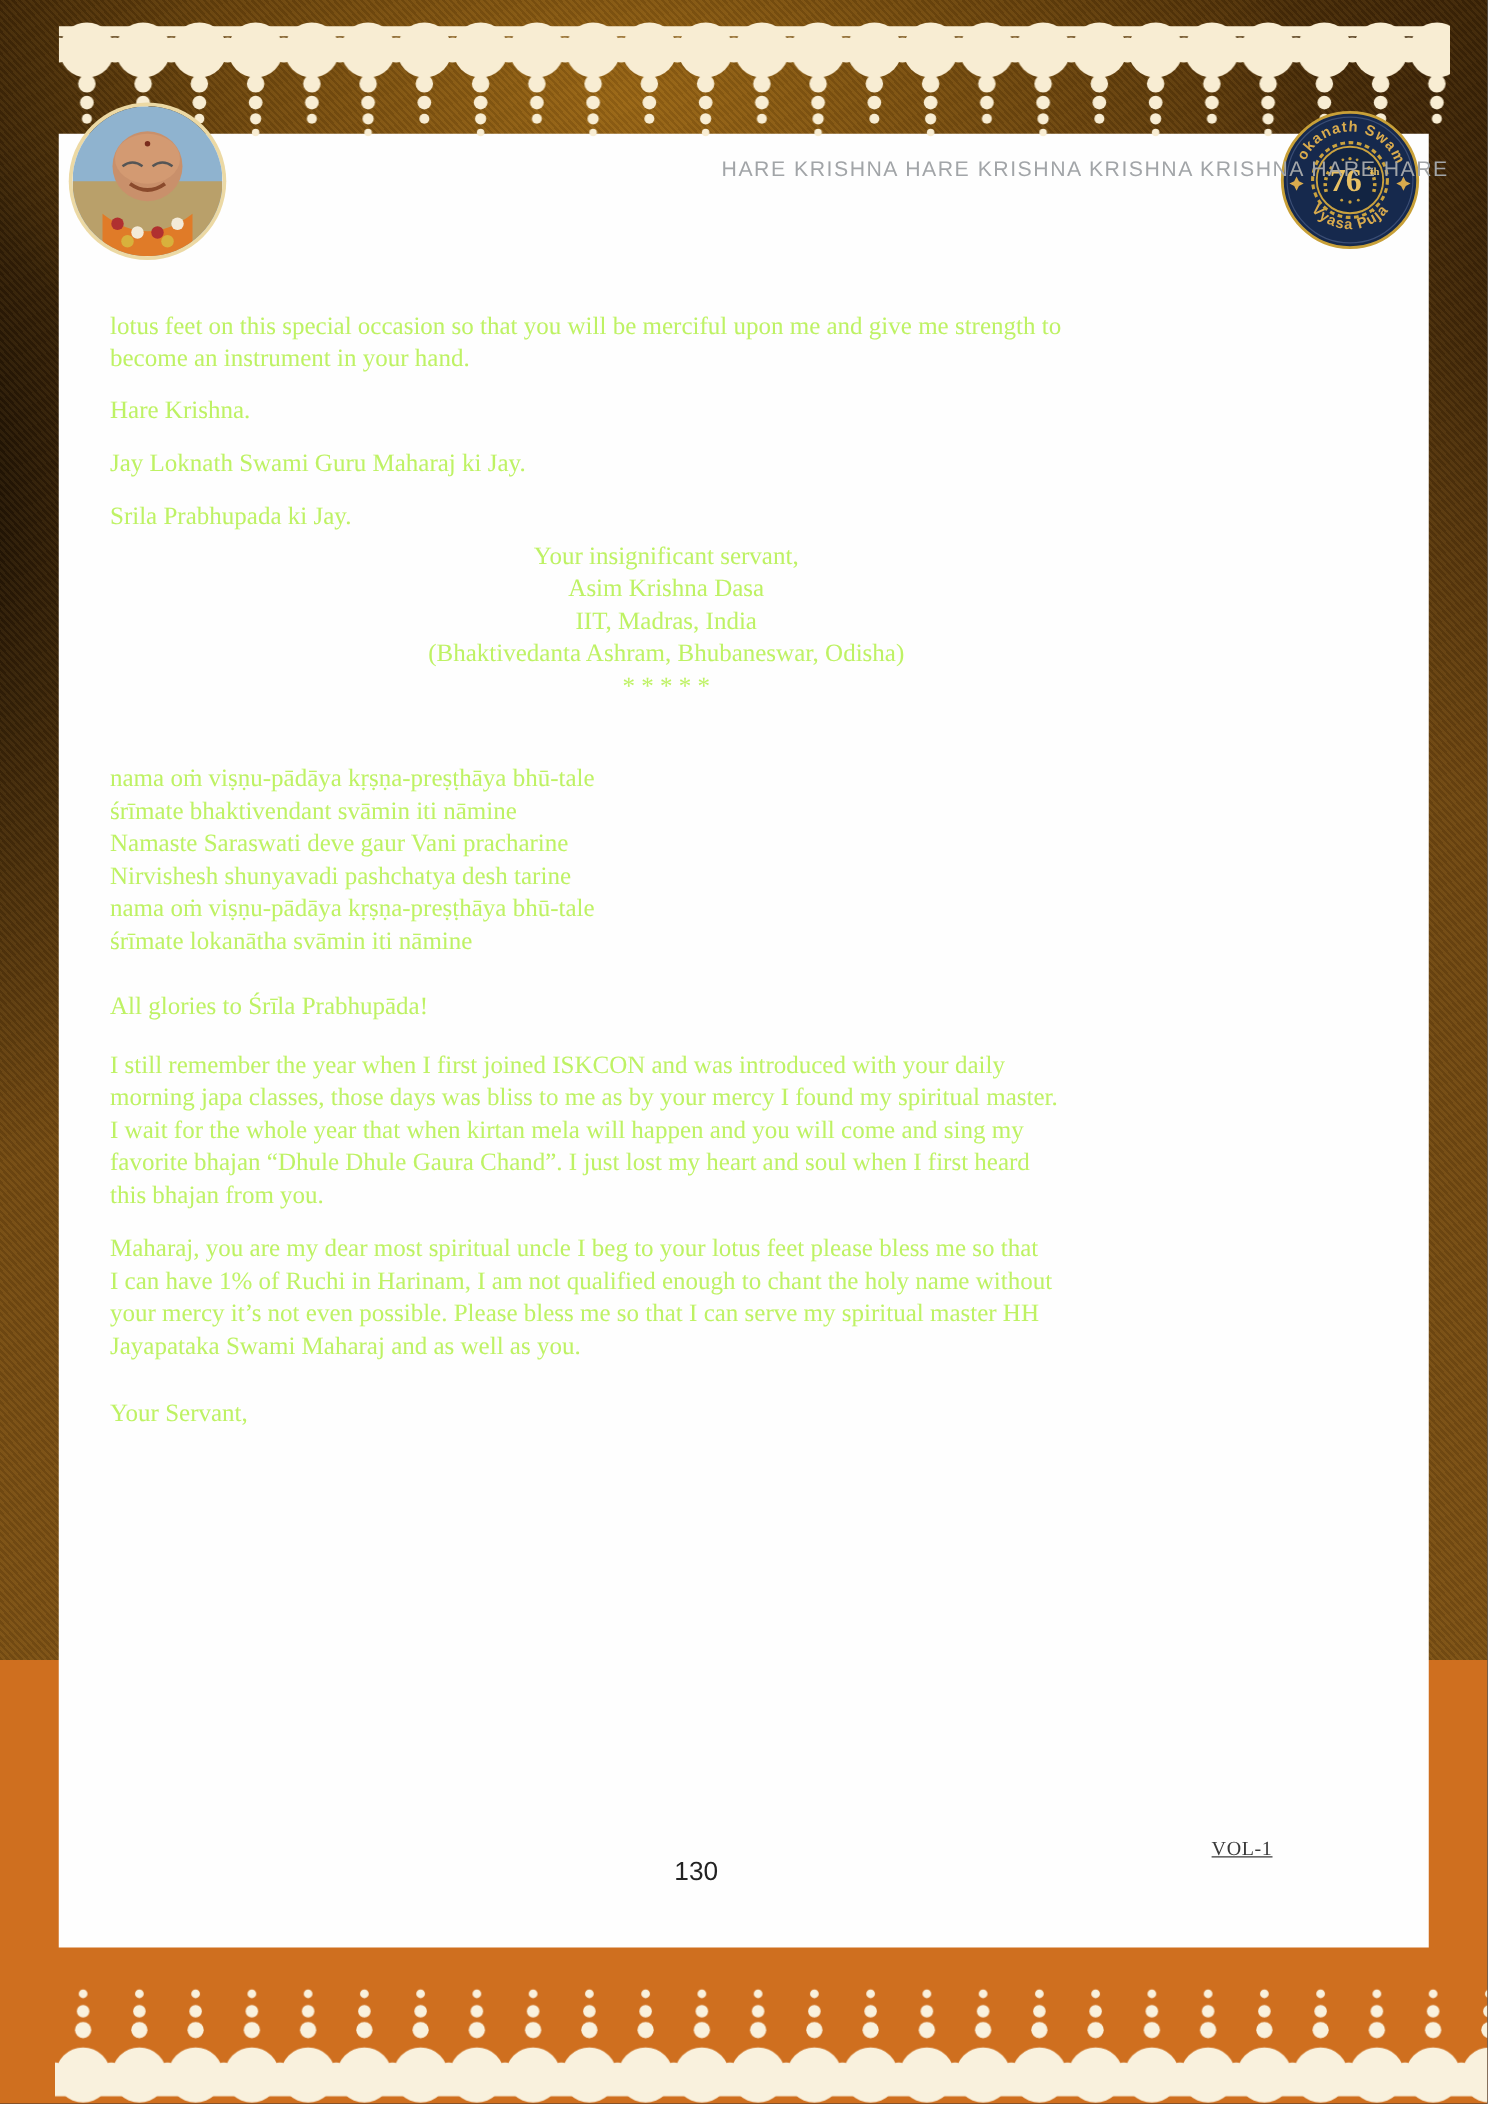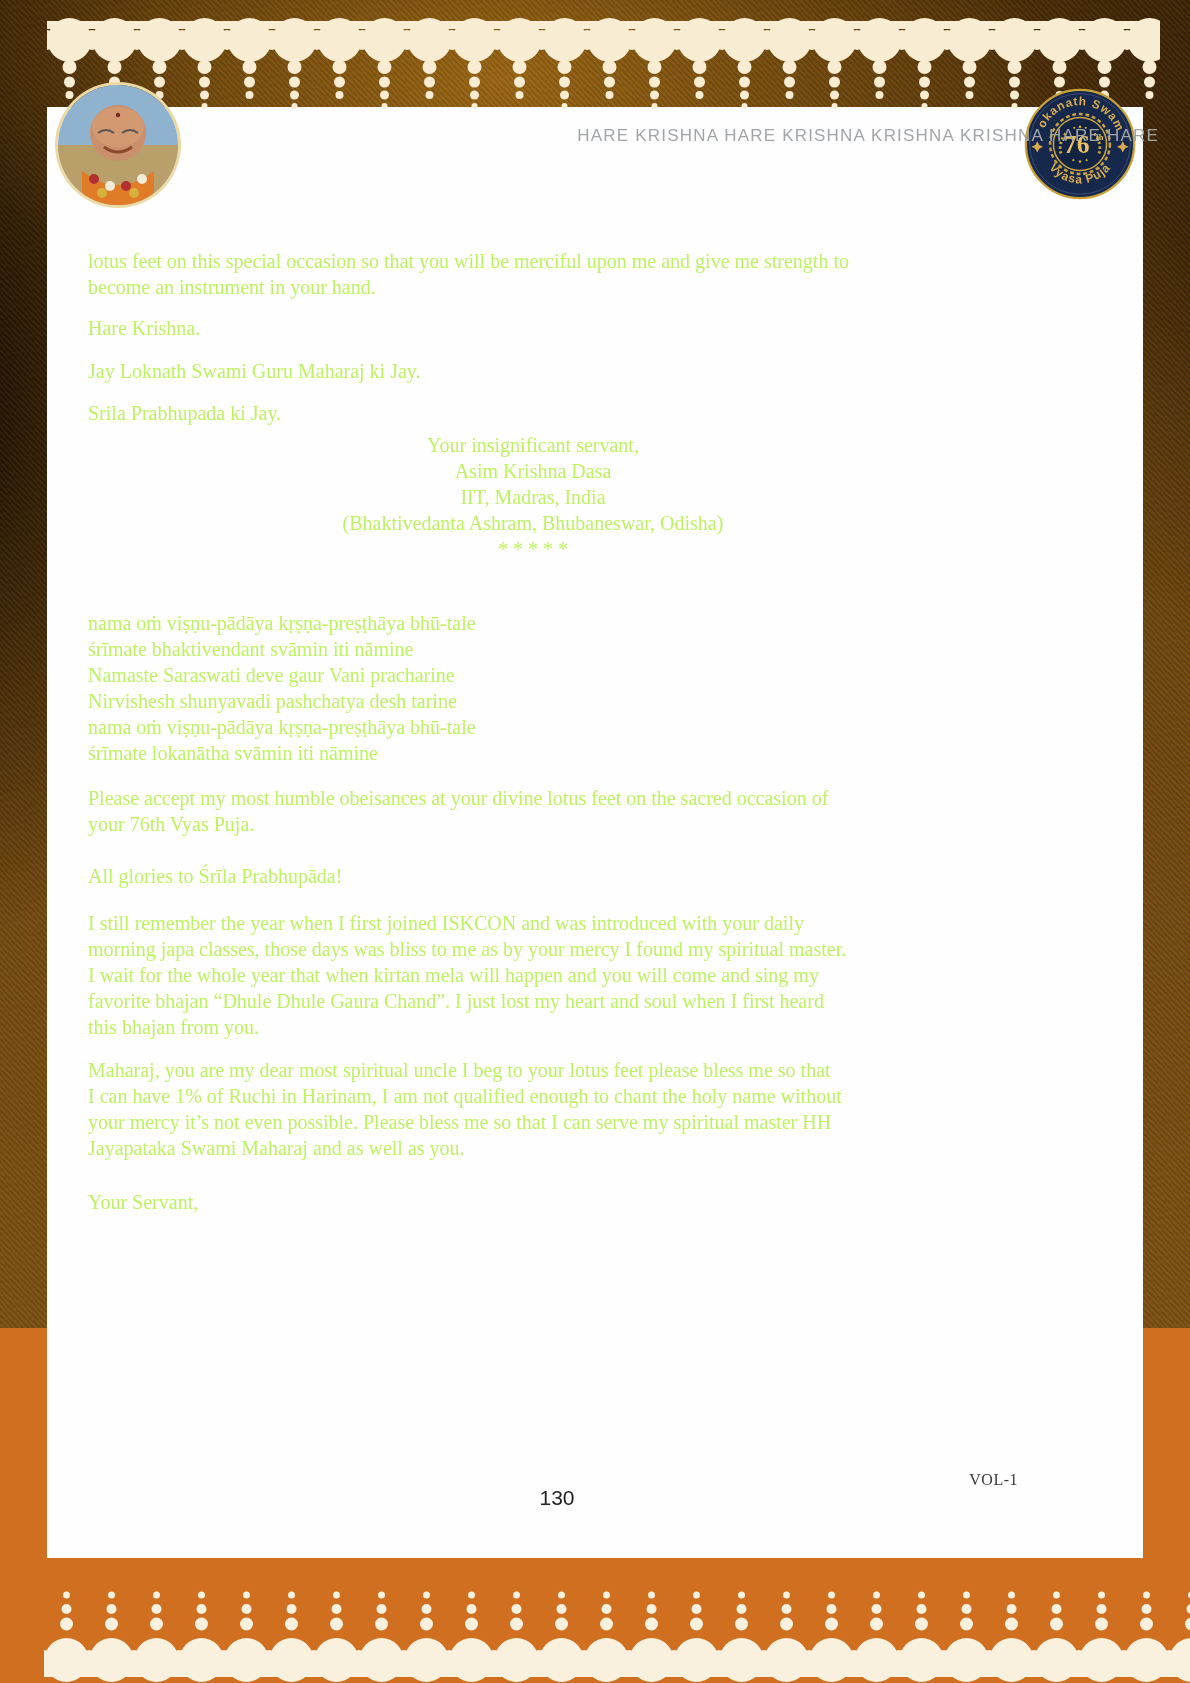--- a/index.html
+++ b/index.html
@@ -35,21 +35,21 @@
   #content{position:absolute;left:88px;top:248px;width:960px;color:#bef264;
     font-size:20px;line-height:26px;}
   #content p{margin:0;white-space:pre-line;}
   .g6{margin-top:6px!important}.g15{margin-top:15px!important}.g16{margin-top:16px!important}
   .g17{margin-top:17px!important}.g19{margin-top:19px!important}.g21{margin-top:21px!important}
   .g26{margin-top:26px!important}.g28{margin-top:28px!important}.g34{margin-top:34px!important}
   .g48{margin-top:48px!important}
   #sig{text-align:center;position:relative;left:-35px;}
   
   #vol{position:absolute;right:172px;top:1471px;font-size:16px;color:#3a3a3a;
-    font-family:"Liberation Serif",serif;letter-spacing:.5px;}
+    font-family:"Liberation Serif",serif;letter-spacing:.5px;text-decoration:underline;}
   #pagenum{position:absolute;left:47px;top:1486px;width:1020px;text-align:center;
     font-family:"Liberation Sans","DejaVu Sans",sans-serif;font-size:21px;color:#222;}
 </style>
 </head>
 <body>
 
 <div id="canvas">
 
   <div id="bg-brown"></div>
   <div id="bg-orange"></div>
@@ -155,22 +155,20 @@
 Asim Krishna Dasa
 IIT, Madras, India
 (Bhaktivedanta Ashram, Bhubaneswar, Odisha)
 * * * * *</p>
     <p class="g48">nama oṁ viṣṇu-pādāya kṛṣṇa-preṣṭhāya bhū-tale
 śrīmate bhaktivendant svāmin iti nāmine
 Namaste Saraswati deve gaur Vani pracharine
 Nirvishesh shunyavadi pashchatya desh tarine
 nama oṁ viṣṇu-pādāya kṛṣṇa-preṣṭhāya bhū-tale
 śrīmate lokanātha svāmin iti nāmine</p>
-    <p class="g19">Please accept my most humble obeisances at your divine lotus feet on the sacred occasion of
-your  76th Vyas Puja.</p>
     <p class="g26">All glories to Śrīla Prabhupāda!</p>
     <p class="g21">I still remember the year when I first joined ISKCON and was introduced with your daily
 morning japa classes, those days was bliss to me as by your mercy I found my spiritual master.
 I wait for the whole year that when kirtan mela will happen and you will come and sing my
 favorite bhajan “Dhule Dhule Gaura Chand”. I just lost my heart and soul when I first heard
 this bhajan from you.</p>
     <p class="g17">Maharaj, you are my dear most spiritual uncle I beg to your lotus feet please bless me so that
 I can have 1% of Ruchi in Harinam, I am not qualified enough to chant the holy name without
 your mercy it’s not even  possible. Please bless me so that I can serve my spiritual master HH
 Jayapataka Swami Maharaj and as well as you.</p>

